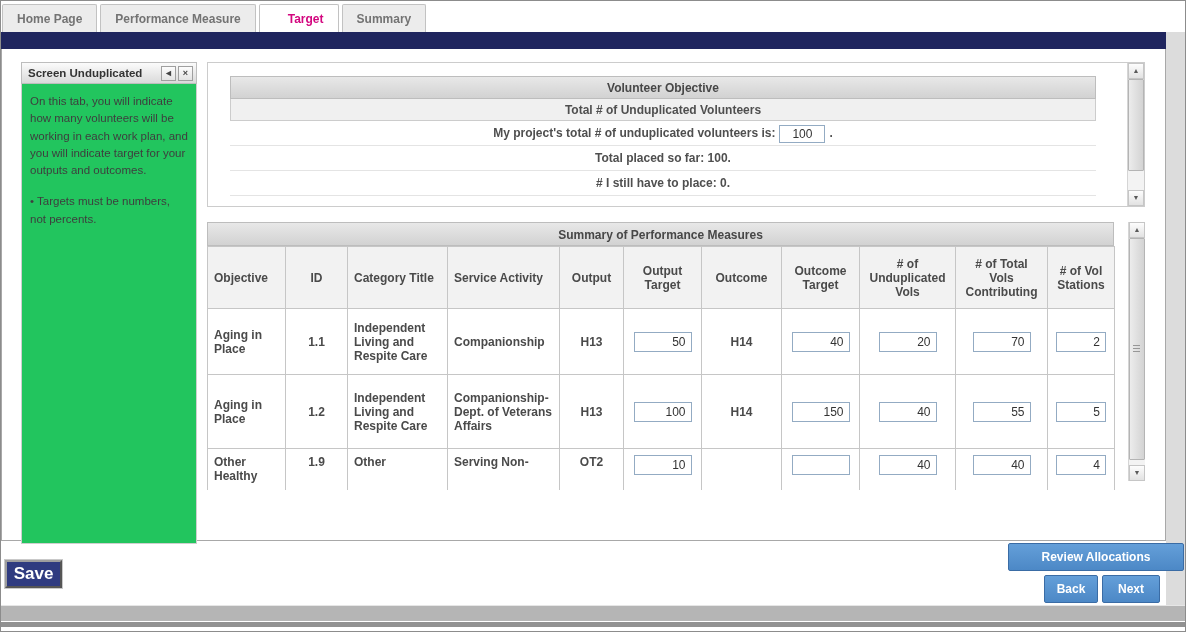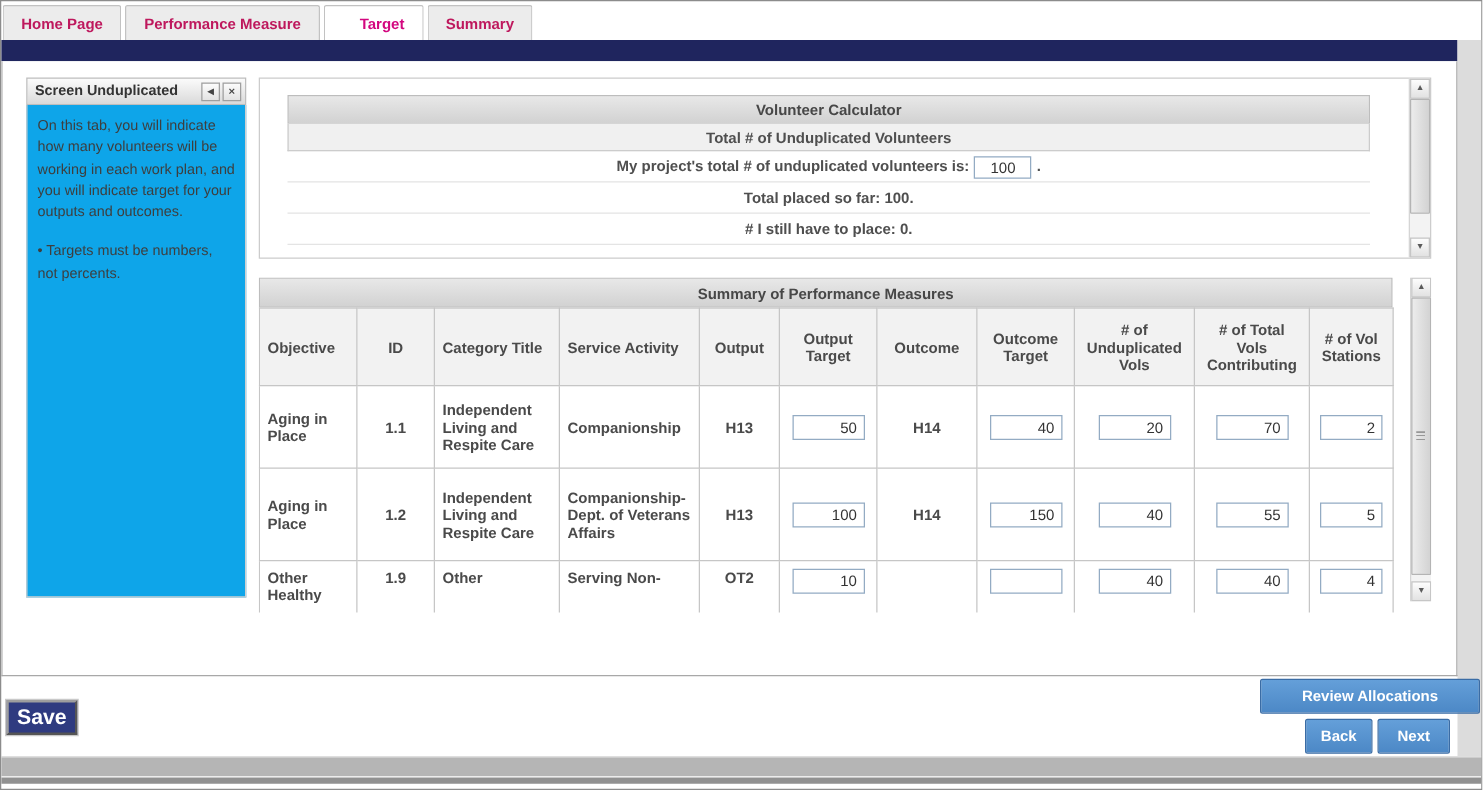--- a/index.html
+++ b/index.html
@@ -4,36 +4,36 @@
 <style>
   * { margin:0; padding:0; box-sizing:border-box; }
   html,body { background:#ffffff; }
   body { font-family:"Liberation Sans", sans-serif; }
   .page { position:relative; width:1186px; height:632px; background:#ffffff; border:1px solid #8c8c8c; overflow:hidden; }
 
   
   .tabbar { position:absolute; top:3px; left:1px; height:28px; display:flex; }
   .tab { height:28px; padding:0 14px; display:flex; align-items:center; background:#ececec;
          border:1px solid #c2c2c2; border-bottom:none; margin-right:3px; font-size:12px;
-         font-weight:bold; color:#be185d; cursor:pointer; border-radius:2px 2px 0 0; white-space:nowrap; }
+         font-weight:bold; color:#737373; cursor:pointer; border-radius:2px 2px 0 0; white-space:nowrap; }
   .tab.active { background:#ffffff; color:#d3077f;padding-left:28px; }
   .navybar { position:absolute; top:31px; left:0; width:1165px; height:17px; background:#1f255e; }
   .right-strip { position:absolute; top:31px; left:1165px; width:21px; height:573px; background:#dcdcdc; }
 
   
   .main { position:absolute; top:48px; left:0; width:1165px; height:492px; background:#fff; border:1px solid #a8a8a8; border-top:none; }
 
   
   .inst { position:absolute; left:19px; top:13px; width:176px; height:428px; }
   .inst-header { height:22px; background:linear-gradient(#fbfbfb,#dadada); border:1px solid #bdbdbd;
                  display:flex; align-items:center; padding:0 3px 0 6px; font-size:11.5px; font-weight:bold; color:#333; }
   .inst-header .spacer { flex:1; }
   .inst-btn { width:15px; height:15px; margin-left:2px; background:linear-gradient(#fcfcfc,#e3e3e3);
               border:1px solid #9f9f9f; font-size:9px; line-height:13px; text-align:center; color:#444; cursor:pointer; }
-  .inst-body { height:394px; background:#0ea5e9; border:1px solid #cfcfcf; border-top:none; padding:9px 8px;
+  .inst-body { height:460px; background:#22c55e; border:1px solid #cfcfcf; border-top:none; padding:9px 8px;
                font-size:11.5px; color:#3e3e3e; line-height:1.5; }
   .inst-body p + p { margin-top:14px; }
 
   
   .sbar { position:absolute; width:17px; background:#f3f3f3; border-left:1px solid #d5d5d5; }
   .sb-btn { position:absolute; left:0; width:16px; height:16px; background:linear-gradient(#fdfdfd,#e2e2e2);
             border:1px solid #c6c6c6; color:#5a5a5a; font-size:7px; line-height:14px; text-align:center; cursor:pointer; }
   .sb-up { top:0; }
   .sb-down { bottom:0; }
   .sb-track { position:absolute; top:16px; bottom:16px; left:0; width:16px; }
@@ -110,21 +110,21 @@
         <span class="inst-btn">×</span>
       </div>
       <div class="inst-body">
         <p>On this tab, you will indicate how many volunteers will be working in each work plan, and you will indicate target for your outputs and outcomes.</p>
         <p>• Targets must be numbers, not percents.</p>
       </div>
     </div>
 
     <div class="calc">
       <div class="calc-body">
-        <div class="calc-row calc-title">Volunteer Calculator</div>
+        <div class="calc-row calc-title">Volunteer Objective</div>
         <div class="calc-row calc-sub">Total # of Unduplicated Volunteers</div>
         <div class="calc-row calc-line">
           <span>My project's total # of unduplicated volunteers is:</span><input class="calc-input" value="100" style=""><span>.</span>
         </div>
         <div class="calc-row calc-line">Total placed so far: 100.</div>
         <div class="calc-row calc-line"># I still have to place: 0.</div>
       </div>
       <div class="sbar calc-sbar">
         <div class="sb-btn sb-up">▲</div>
         <div class="sb-track">

